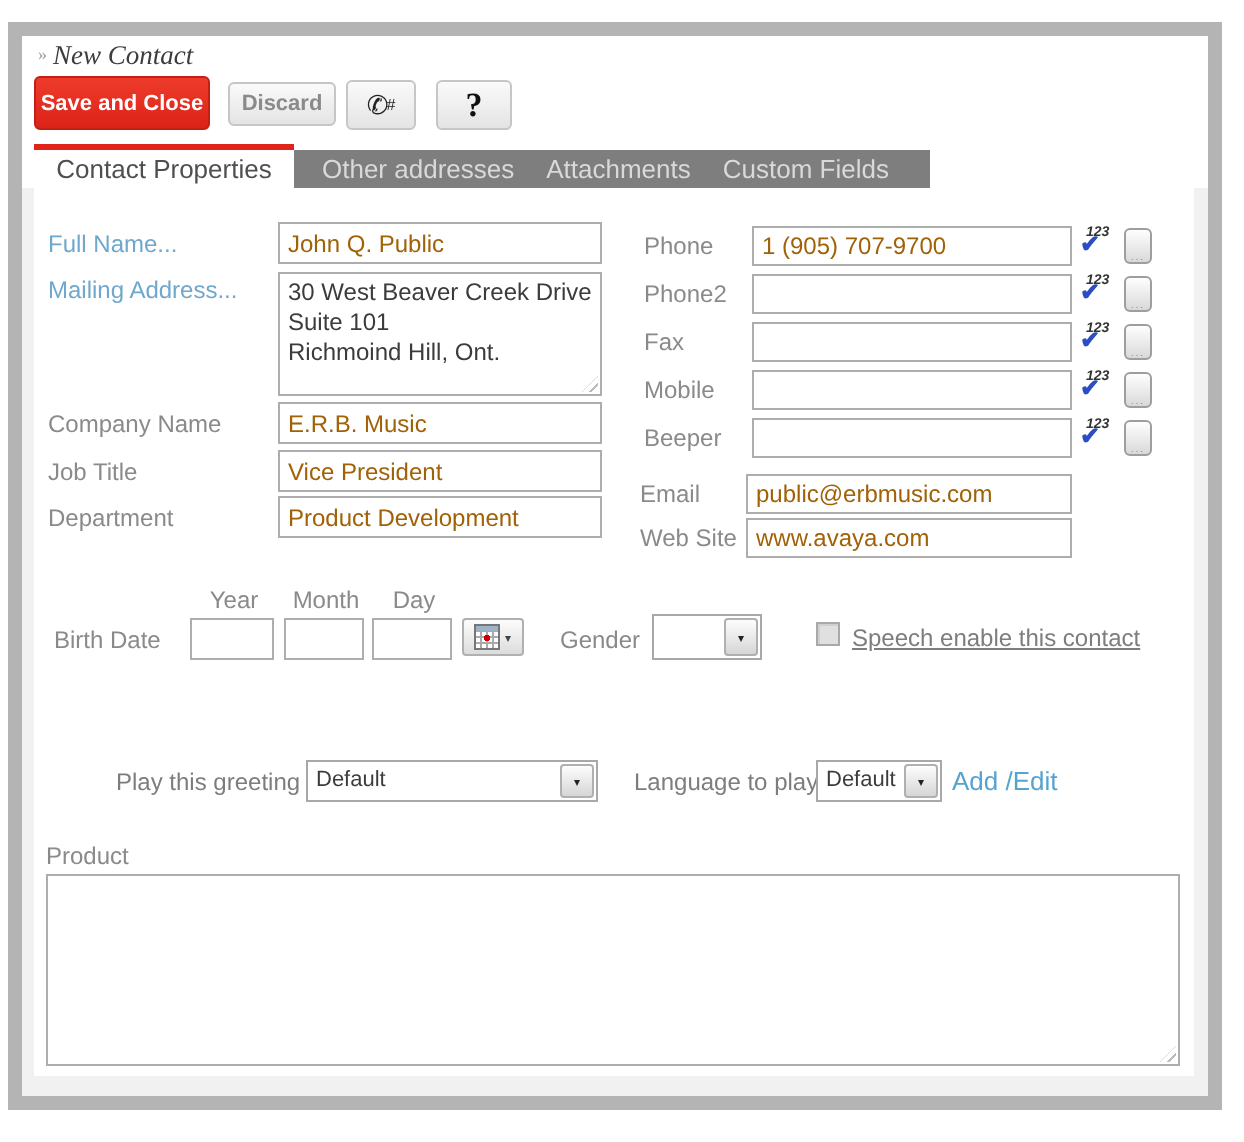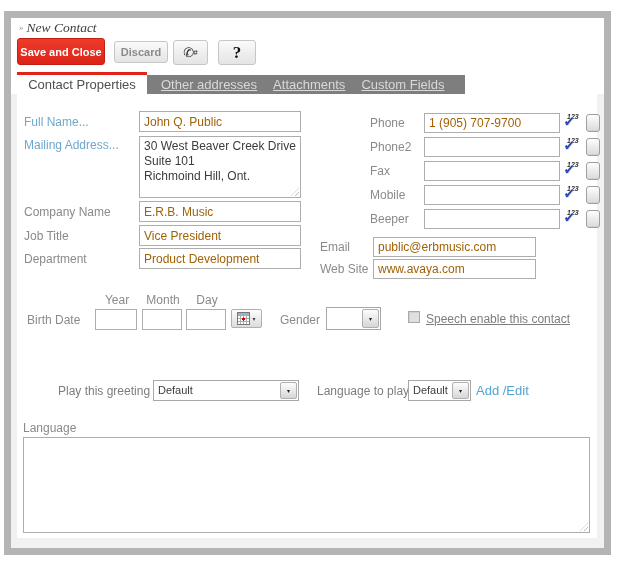--- a/index.html
+++ b/index.html
@@ -13,33 +13,33 @@
   .btn-red{left:6px;top:20px;width:88px;height:27px;background:linear-gradient(#ee3b2b,#dc2318);border:1px solid #c41f14;color:#fff;}
   .btn-gray{background:linear-gradient(#fafafa,#e4e4e4);border:1px solid #c6c6c6;color:#8a8a8a;}
   .btn-discard{left:103px;top:23px;width:54px;height:22px;}
   .btn-dial{left:162px;top:22px;width:35px;height:25px;color:#333;font-weight:normal;}
   .btn-dial .glyph{font-size:13px;color:#222;}
   .btn-dial .hash{font-size:8px;color:#222;margin-left:-1px;vertical-align:3px;}
   .btn-help{left:207px;top:22px;width:38px;height:25px;color:#111;font-size:17px;font-family:"Liberation Serif",serif;}
   .tabs{position:absolute;left:6px;top:54px;height:22px;display:flex;align-items:flex-end;white-space:nowrap;}
   .tab-active{box-sizing:border-box;width:130px;height:22px;background:#fff;border-top:3px solid #e0241a;color:#4f4f4f;font-size:13px;display:flex;align-items:center;justify-content:center;cursor:pointer;}
   .tab-gray-block{height:19px;background:#7e7e7e;display:flex;align-items:center;padding:0 13px 0 6px;cursor:default;}
-  .tab{color:#d9d9d9;font-size:13px;padding:0 8px;cursor:pointer;text-decoration:underline;}
+  .tab{color:#d9d9d9;font-size:13px;padding:0 8px;cursor:pointer;}
   .panel{position:absolute;left:6px;top:76px;width:580px;height:444px;background:#fff;}
   .lbl{position:absolute;font-size:12px;color:#8a8a8a;white-space:nowrap;}
   .lbl-link{color:#6fa8cc;cursor:pointer;}
   input[type=text]{box-sizing:border-box;border:1px solid #adadad;font-family:"Liberation Sans",sans-serif;font-size:12px;color:#a16207;padding:1px 4px;height:21px;background:#fff;outline:none;}
   textarea{box-sizing:border-box;border:1px solid #adadad;font-family:"Liberation Sans",sans-serif;font-size:12px;color:#3c3c3c;padding:2px 4px;background:#fff;resize:none;outline:none;line-height:15px;}
   .ta-wrap{position:absolute;}
   .rs-handle{position:absolute;right:2px;bottom:2px;width:8px;height:8px;background:repeating-linear-gradient(135deg,transparent 0 2px,#bbb 2px 3px);clip-path:polygon(100% 0,100% 100%,0 100%);}
   .abs{position:absolute;}
-  .phones{position:absolute;left:305px;top:17px;margin-left:48px;}
+  .phones{position:absolute;left:305px;top:17px;}
   .phone-row{display:flex;align-items:center;height:24px;}
   .phone-row .plbl{width:54px;font-size:12px;color:#8a8a8a;}
-  .phone-row input{width:136px;height:20px;}
+  .phone-row input{width:160px;height:20px;}
   .icon-verify{position:relative;width:17px;height:18px;margin-left:4px;cursor:pointer;}
   .icon-verify .digits{position:absolute;left:3px;top:-1px;font-size:7px;font-style:italic;font-weight:bold;color:#333;letter-spacing:0px;}
   .icon-verify .check{position:absolute;left:0px;top:1px;font-size:12px;font-weight:bold;color:#2b4fc0;}
   .mini-btn{position:relative;width:12px;height:16px;margin-left:5px;border:1px solid #9e9e9e;border-radius:3px;background:linear-gradient(#fefefe,#d9d9d9);cursor:pointer;}
   .mini-btn .dots{position:absolute;left:0;right:0;bottom:0px;text-align:center;font-size:5px;color:#8a8a8a;letter-spacing:1px;line-height:4px;}
   .email-row{position:absolute;display:flex;align-items:center;height:22px;}
   .email-row .elbl{width:53px;font-size:12px;color:#8a8a8a;}
   .email-row input{width:163px;height:20px;}
   .bd-lbl{position:absolute;font-size:12px;color:#8a8a8a;text-align:center;}
   .bd-input{position:absolute;width:42px;height:20px;}
@@ -197,21 +197,21 @@
       <span class="txt">Default</span>
       <span class="arr">▾</span>
     </div>
     <div class="lbl" style="left:300px;top:290px;color:#7d7d7d;">Language to play</div>
     <div class="sel" style="left:391px;top:286px;width:63px;height:21px;">
       <span class="txt">Default</span>
       <span class="arr">▾</span>
     </div>
     <div class="link" style="left:459px;top:289px;">Add /Edit</div>
 
-    <div class="lbl" style="left:6px;top:327px;">Language</div>
+    <div class="lbl" style="left:6px;top:327px;">Product</div>
     <div class="ta-wrap" style="left:6px;top:343px;width:567px;height:96px;">
       <textarea style="width: 567px; height: 96px;"></textarea>
       <div class="rs-handle"></div>
     </div>
 
   </div>
  </div>
 </div>
 
 </body></html>

